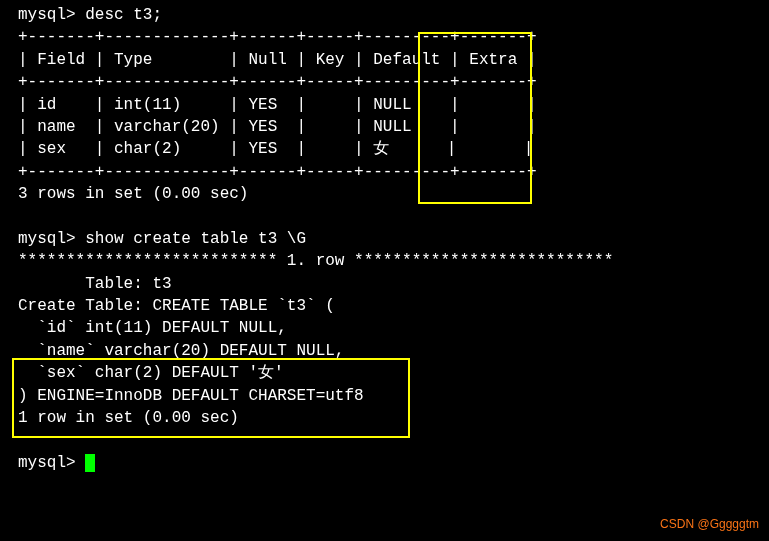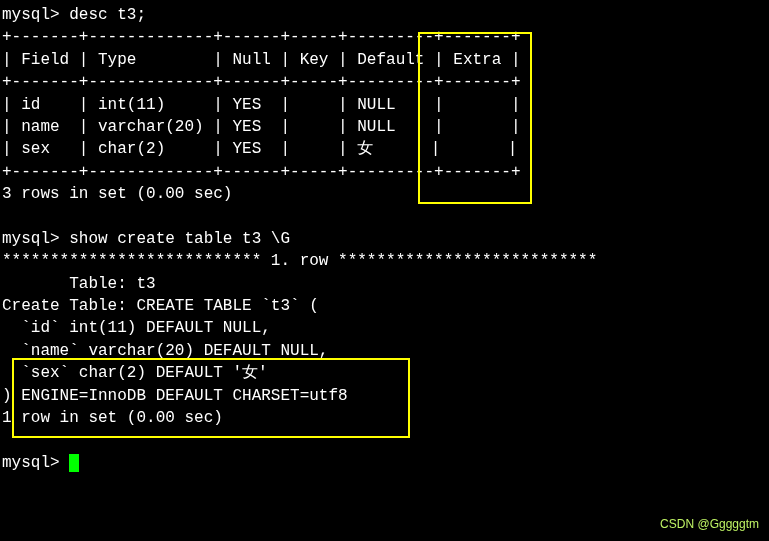--- a/index.html
+++ b/index.html
@@ -10,21 +10,21 @@
     font-family: "Courier New", Consolas, monospace;
     font-size: 16px;
     line-height: 1.4;
     width: 769px;
     height: 541px;
     overflow: hidden;
     position: relative;
   }
   .terminal {
     white-space: pre;
-    padding: 4px 2px;
+    padding: 4px 18px;
   }
   .highlight-box {
     position: absolute;
     border: 2px solid #ffff00;
     pointer-events: none;
   }
   .box1 {
     left: 418px;
     top: 32px;
     width: 110px;
@@ -40,21 +40,21 @@
     display: inline-block;
     width: 10px;
     height: 18px;
     background: #00ff00;
     vertical-align: text-bottom;
   }
   .watermark {
     position: absolute;
     bottom: 8px;
     right: 10px;
-    color: #bef264;
+    color: #f97316;
     font-size: 12px;
     font-family: sans-serif;
   }
 </style>
 </head>
 <body>
 
 <div class="terminal"><span>mysql&gt; desc t3;</span>
 <span>+-------+-------------+------+-----+---------+-------+</span>
 <span>| Field | Type        | Null | Key | Default | Extra |</span>

